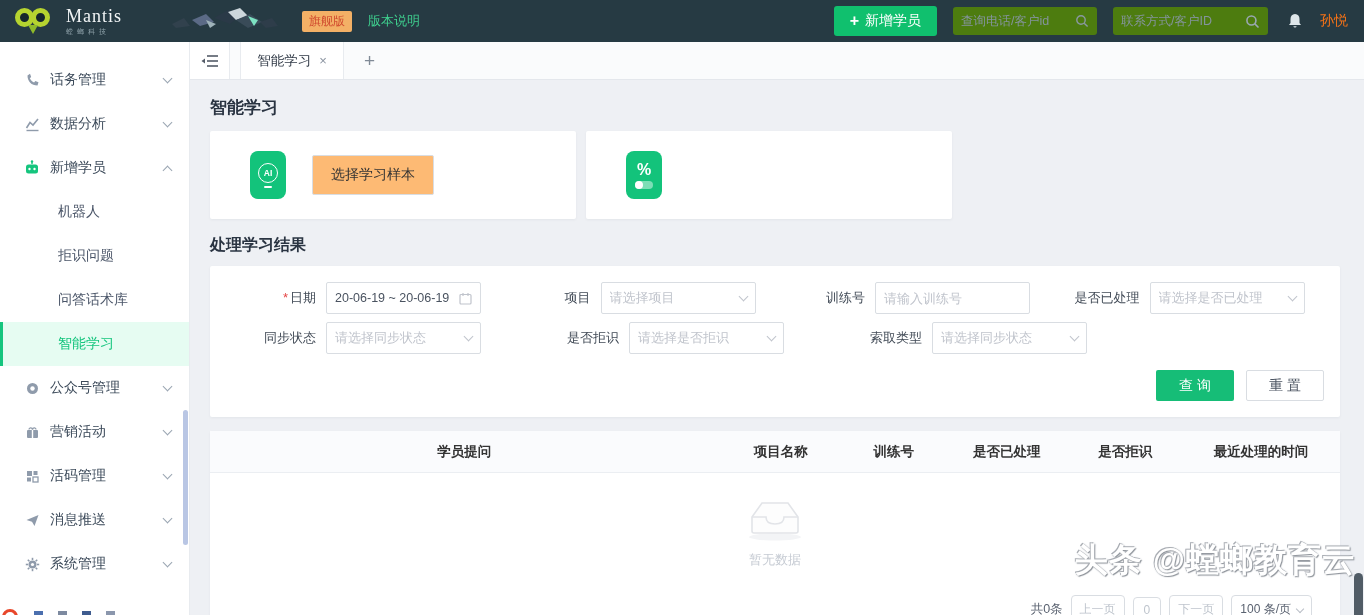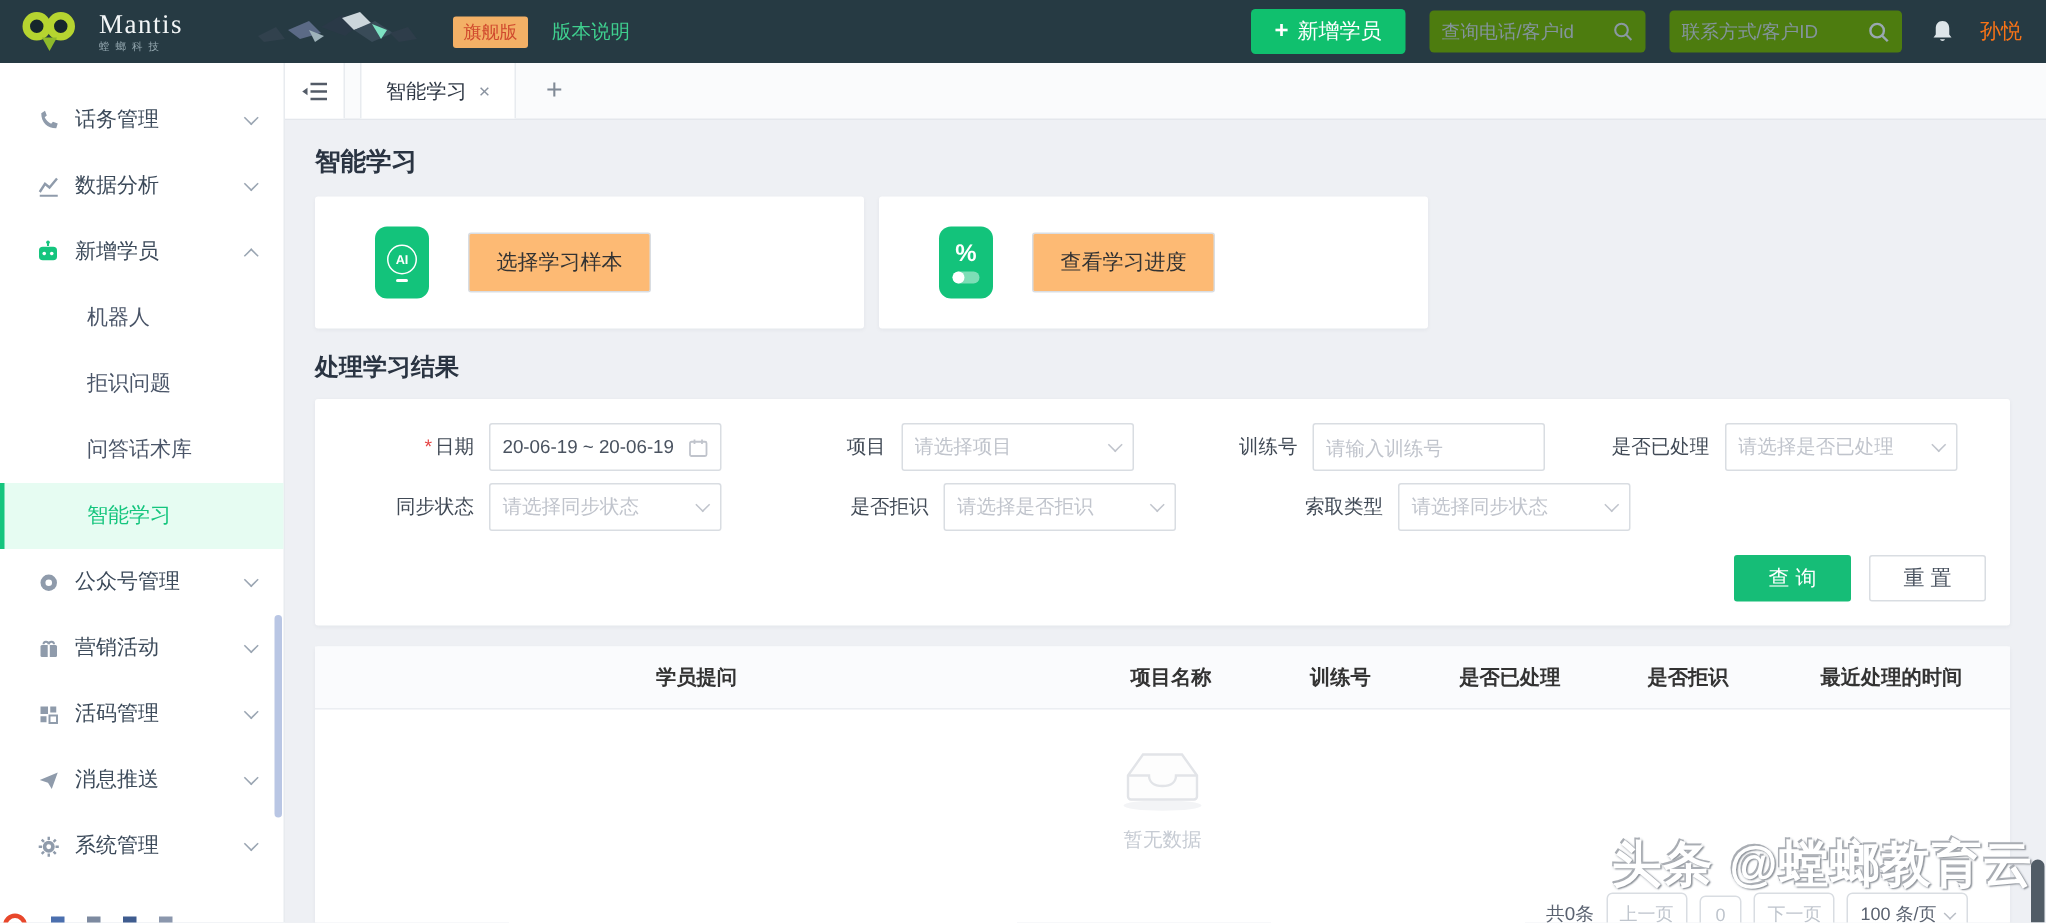--- a/index.html
+++ b/index.html
@@ -176,21 +176,21 @@
     padding:5px 8px; font-size:12px; cursor:pointer;
   }
   .pg-num { border:1px solid #d9dde2; background:#fff; color:#bfc5cd; border-radius:4px; padding:5px 10px; font-size:12px; cursor:pointer; }
   .pg-size {
     border:1px solid #d9dde2; background:#fff; color:#5a6270; border-radius:4px;
     padding:5px 8px; font-size:12px; display:flex; align-items:center; gap:6px; cursor:pointer;
   }
   .pg-size .dchev { width:6px; height:6px; border-right:1.3px solid #b9bec6; border-bottom:1.3px solid #b9bec6; transform:rotate(45deg); margin-top:-2px; }
 
   .watermark {
-    position:absolute; right:8px; bottom:16px; font-size:33px; font-weight:bold; color:#fff;
+    position:absolute; right:8px; bottom:32px; font-size:33px; font-weight:bold; color:#fff;
     letter-spacing:1px; z-index:40; pointer-events:none;
     text-shadow:-1px -1px 0 #a9adb3, 1px 1px 1px #8d9299, 0 0 2px #b5bac0;
   }
   .page-scrollbar {
     position:absolute; right:1px; bottom:0; width:9px; height:42px;
     background:#515c66; border-radius:5px 5px 0 0; z-index:50;
   }
 </style>
 </head>
 <body>
@@ -392,21 +392,20 @@
           <div class="ai-circle">AI</div>
           <div class="bulb-base"></div>
         </div>
         <button class="card-btn">选择学习样本</button>
       </div>
       <div class="card">
         <div class="tile">
           <div class="pct">%</div>
           <div class="toggle"></div>
         </div>
-        <button class="card-btn">查看学习进度</button>
       </div>
     </div>
 
     <div class="section-title">处理学习结果</div>
 
     <div class="filter-panel">
       <div class="f-row">
         <div class="field">
           <span class="flabel"><span class="req">*</span><span>日期</span></span>
           <div class="ctrl">

